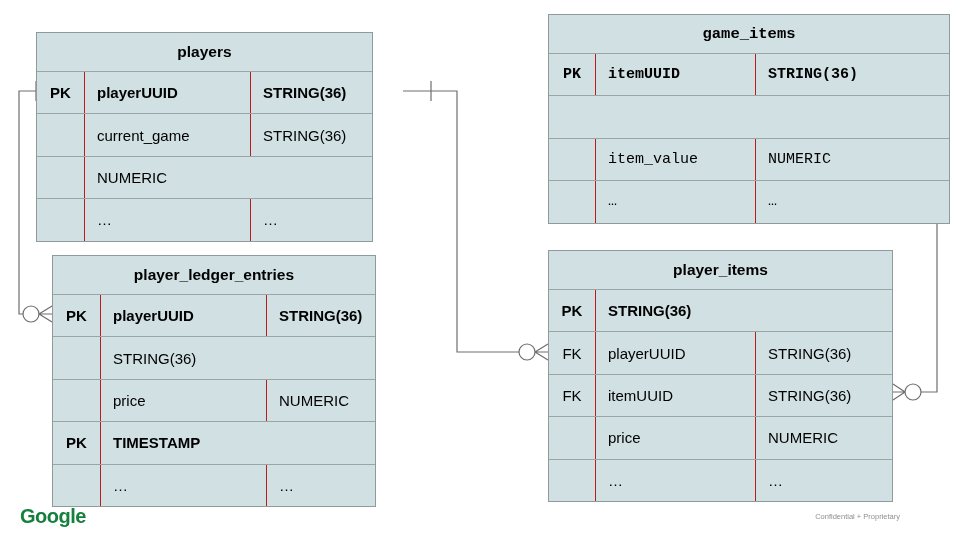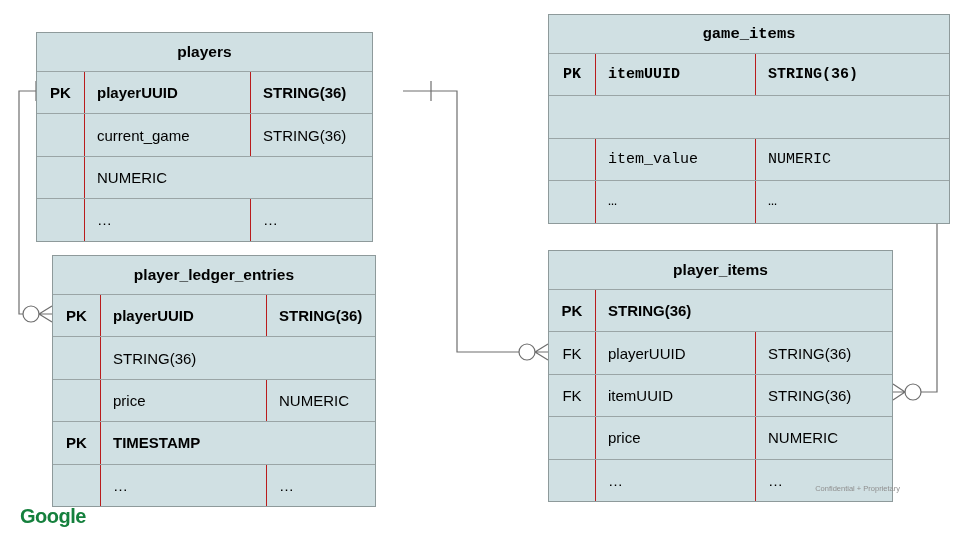--- a/index.html
+++ b/index.html
@@ -25,21 +25,21 @@
   }
   .t-row.b { font-weight:bold; }
   #connectors { position:absolute; left:0; top:0; pointer-events:none; }
   #connectors path, #connectors line { stroke:#6e6e6e; stroke-width:1.2; fill:none; }
   #connectors circle { stroke:#6e6e6e; stroke-width:1.2; fill:#ffffff; }
   .google-logo {
     position:absolute; left:20px; top:505px; font-size:20px; color:#15803d;
     letter-spacing:-0.5px; font-weight:700;
   }
   .confidential {
-    position:absolute; right:60px; top:484px; font-size:7.5px; color:#8f8f8f;
+    position:absolute; right:60px; top:512px; font-size:7.5px; color:#8f8f8f;
   }
 </style>
 </head>
 <body>
 
 <div id="slide">
 
   <svg id="connectors" width="960" height="540">
 
     <g>

